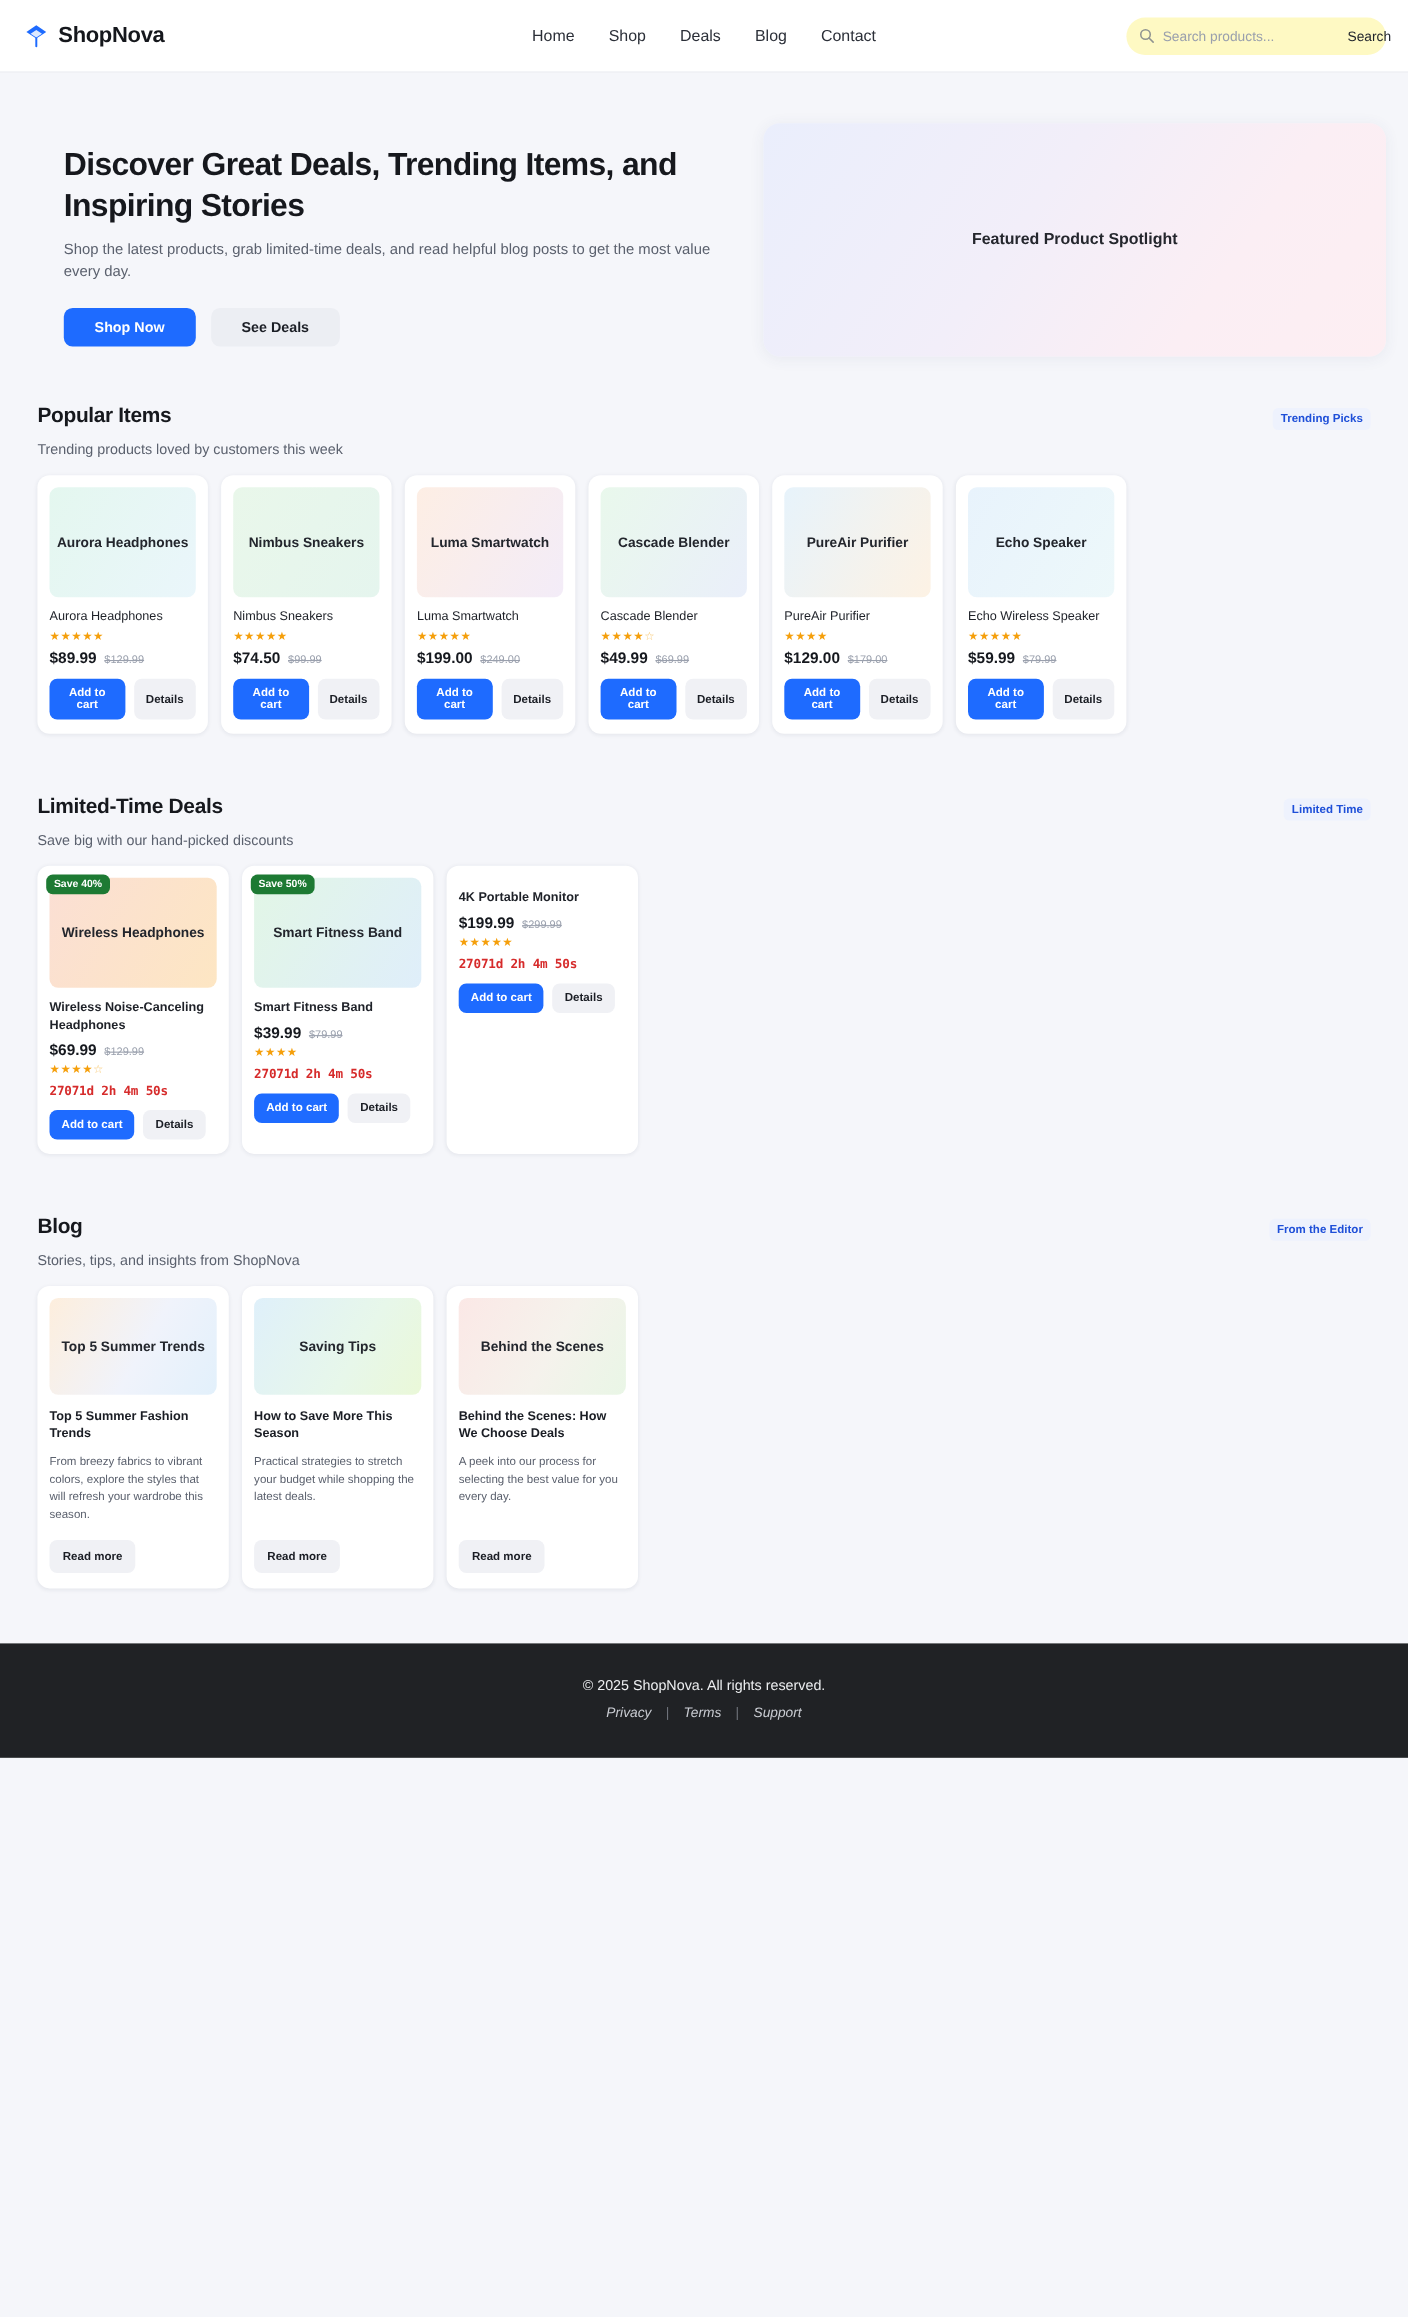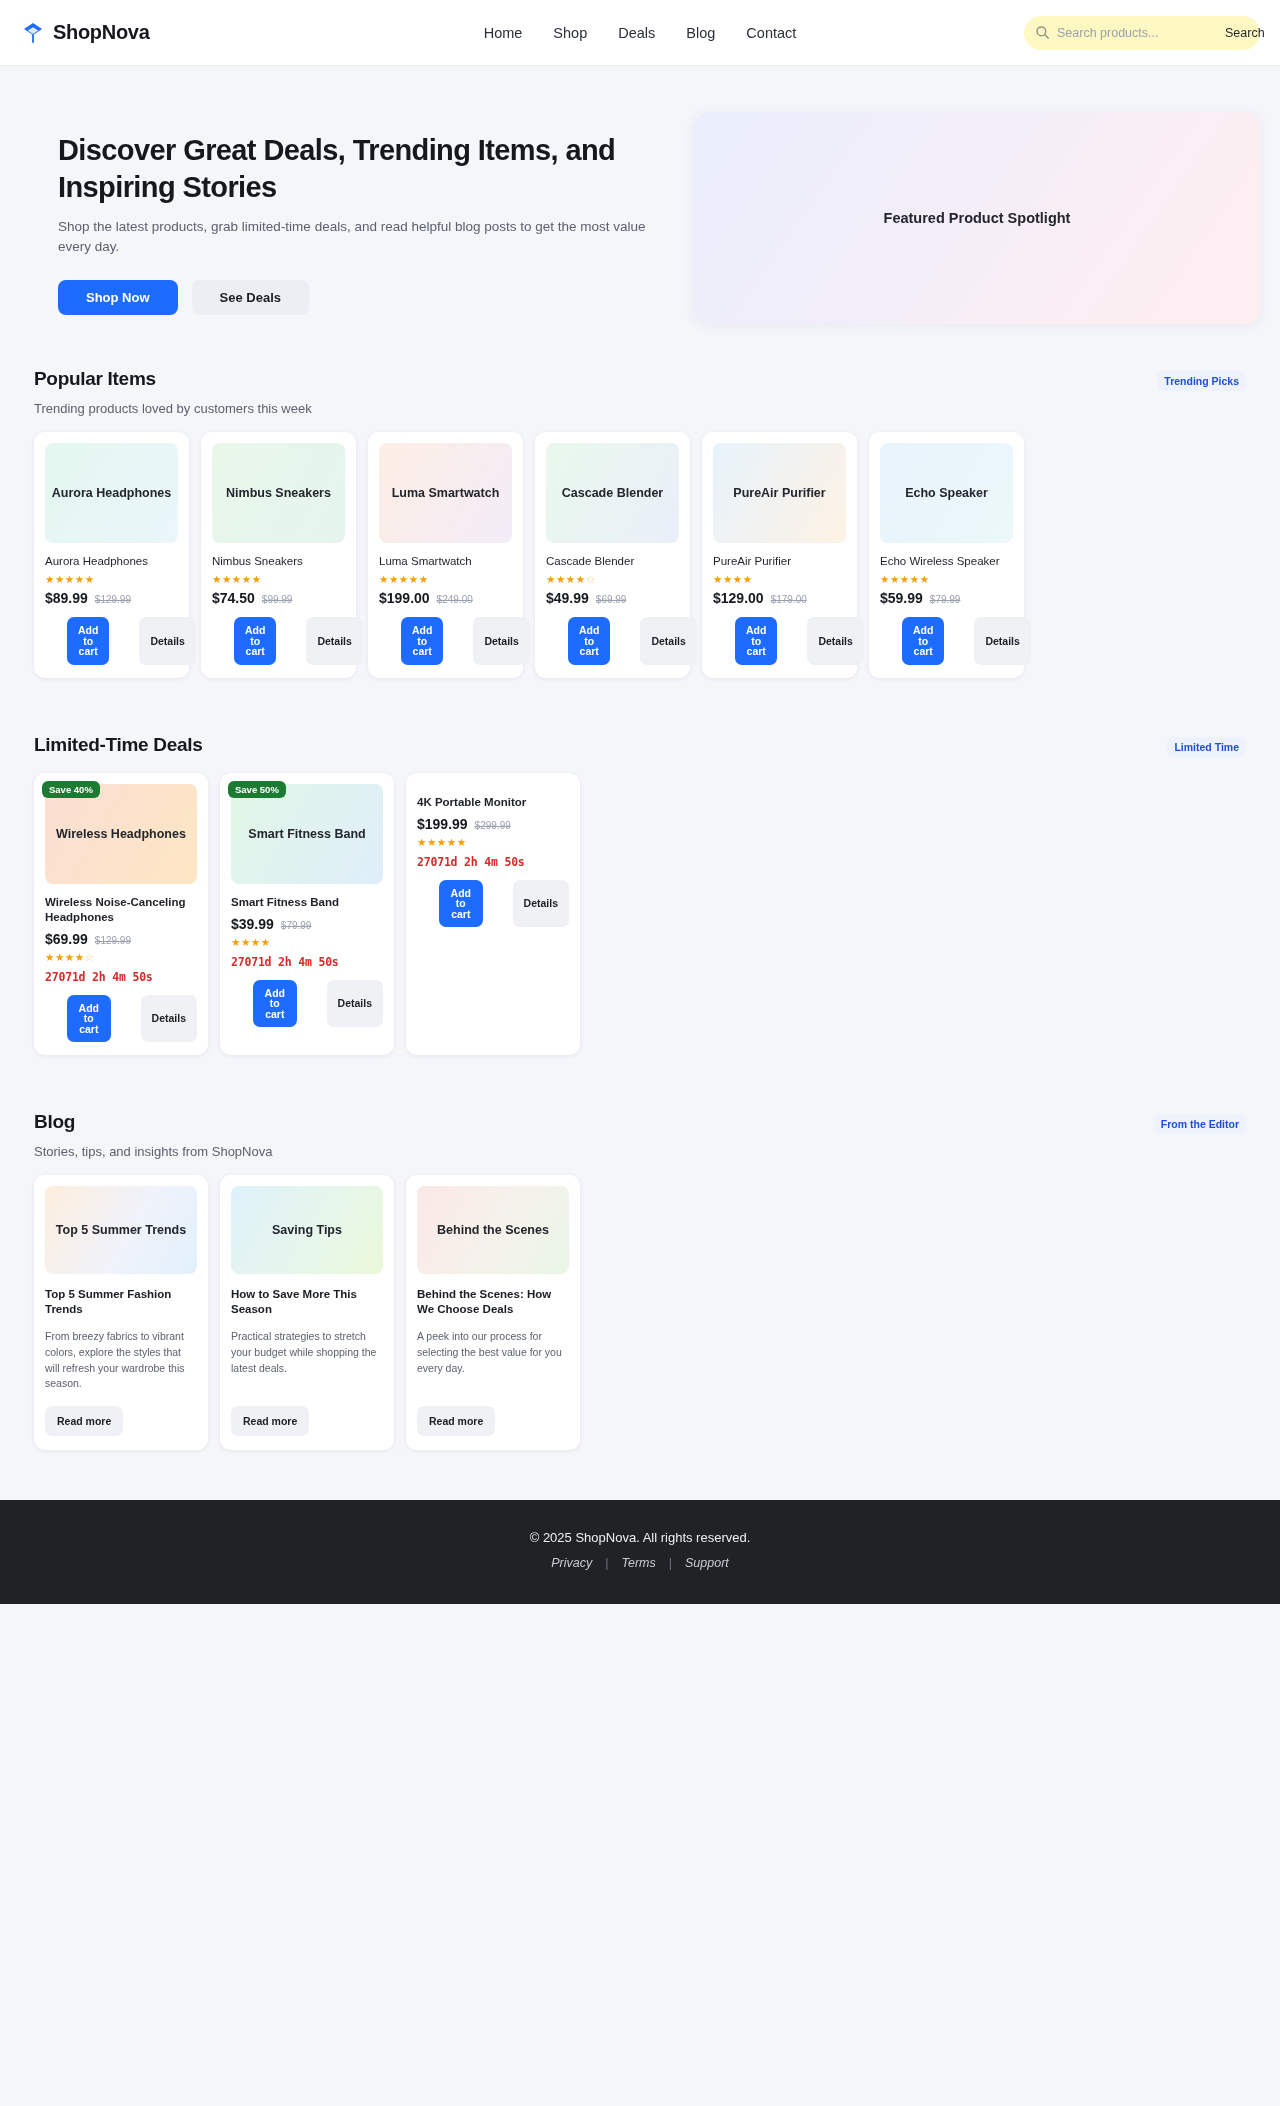--- a/index.html
+++ b/index.html
@@ -128,21 +128,21 @@
   .stars .off { color: #f7c873; }
   .price-row { margin-top: 6px; display: flex; align-items: baseline; gap: 7px; }
   .price { font-size: 14px; font-weight: bold; color: #15181e; }
   .price-old {
     font-size: 10px; color: #9aa0ad; text-decoration: line-through;
   }
   .card-actions { margin-top: 11px; display: flex; gap: 8px; }
   .btn-sm {
     font-family: inherit; font-size: 10.5px; font-weight: bold;
     border: none; border-radius: 7px; cursor: pointer;
-    padding: 8px 11px; line-height: 1; margin-left: 22px;
+    padding: 8px 11px; line-height: 1;
   }
   .btn-cart { background: #1e6bff; color: #fff; }
   .btn-details { background: #f0f1f5; color: #1b1e25; }
 
   
   .deal-grid {
     display: flex; gap: 12px; flex-wrap: wrap;
     padding: 16px 14px 0 14px;
   }
   .deal-card {
@@ -364,20 +364,21 @@
       </div>
   </section>
 
   <div class="spacer-lg"></div>
 
   <section class="sec section-pad">
     <div class="sec-head">
       <h2 class="sec-title">Limited-Time Deals</h2>
       <span class="sec-pill">Limited Time</span>
     </div>
+    <p class="sec-sub">Save big with our hand-picked discounts</p>
     <div class="deal-grid" id="deal-grid">
         <div class="deal-card">
           <div class="deal-thumb">
             <span class="badge">Save 40%</span>
             <div class="thumb" style="background:linear-gradient(120deg,#fbdfd4 0%,#fde6c3 100%)">
               <span class="thumb-label">Wireless Headphones</span>
             </div>
           </div>
           <div class="deal-title">Wireless Noise-Canceling Headphones</div>
           <div class="price-row">

